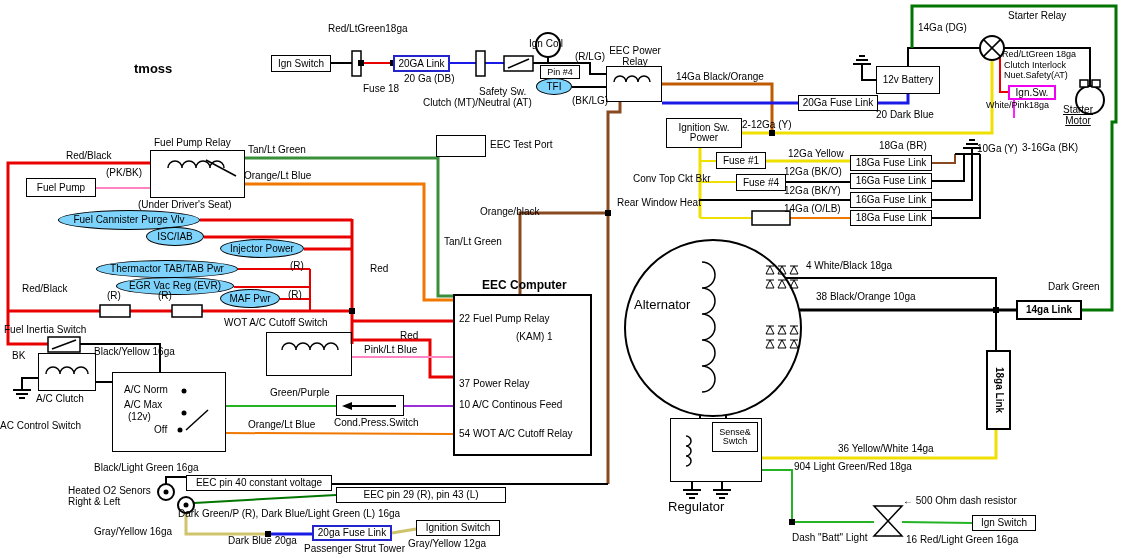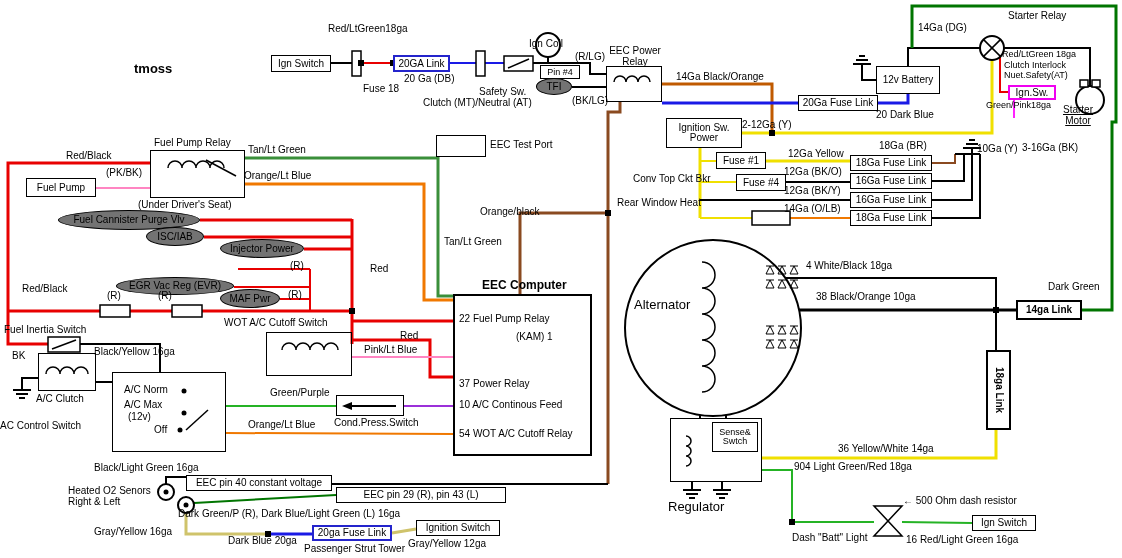--- a/index.html
+++ b/index.html
@@ -3,21 +3,21 @@
 <meta charset="utf-8">
 <style>
   html,body{margin:0;padding:0;background:#fff;}
   #diagram{position:relative;width:1122px;height:558px;background:#fff;
     font-family:"Liberation Sans",sans-serif;overflow:hidden;}
   #wire-layer{position:absolute;left:0;top:0;}
   .lbl{position:absolute;font-size:10px;line-height:1.1;color:#000;white-space:pre-line;}
   .box{position:absolute;background:#fff;border:1.5px solid #000;box-sizing:border-box;
     font-size:10px;line-height:1.0;color:#000;display:flex;align-items:center;justify-content:center;
     text-align:center;white-space:pre-line;}
-  .oval{position:absolute;background:#737373;border:1.5px solid #000;border-radius:50%;box-sizing:border-box;
+  .oval{position:absolute;background:#7dd3fc;border:1.5px solid #000;border-radius:50%;box-sizing:border-box;
     font-size:10px;line-height:1.0;color:#000;display:flex;align-items:center;justify-content:center;
     text-align:right;}
   .ctr{text-align:center;}
   .bold{font-weight:bold;}
   .small{font-size:9px;}
   .thick{border-width:2px;}
   .blue{border:2px solid #2424cc;}
   .magenta{border:2px solid #f000f0;}
   .clear{background:transparent;}
   .vert{writing-mode:vertical-rl;font-weight:bold;}
@@ -257,20 +257,21 @@
     <div class="box" style="left: 186px; top: 475px; width: 146px; height: 16px;">EEC pin 40 constant voltage</div>
     <div class="box" style="left: 336px; top: 487px; width: 170px; height: 16px;">EEC pin 29 (R), pin 43 (L)</div>
     <div class="box blue" style="left: 312px; top: 525px; width: 80px; height: 16px;">20ga Fuse Link</div>
     <div class="box" style="left: 416px; top: 520px; width: 84px; height: 16px;">Ignition Switch</div>
     <div class="box magenta" style="left: 1008px; top: 85px; width: 48px; height: 15px;">Ign.Sw.</div>
     <div class="box" style="left: 972px; top: 515px; width: 64px; height: 16px;">Ign Switch</div>
     <div class="box small" style="left: 540px; top: 65px; width: 40px; height: 14px;">Pin #4</div>
     <div class="oval" style="left: 58px; top: 210px; width: 142px; height: 20px;">Fuel Cannister Purge Vlv</div>
     <div class="oval" style="left: 146px; top: 227px; width: 58px; height: 19px;">ISC/IAB</div>
     <div class="oval" style="left: 220px; top: 239px; width: 84px; height: 19px;">Injector Power</div>
+    <div class="oval" style="left: 96px; top: 260px; width: 142px; height: 18px;">Thermactor TAB/TAB Pwr</div>
     <div class="oval" style="left: 116px; top: 277px; width: 118px; height: 18px;">EGR Vac Reg (EVR)</div>
     <div class="oval" style="left: 220px; top: 289px; width: 60px; height: 19px;">MAF Pwr</div>
     <div class="oval" style="left: 536px; top: 78px; width: 36px; height: 17px;">TFI</div>
     <div class="lbl" style="left: 134px; top: 62px; font-size: 13px; font-weight: bold;">tmoss</div>
     <div class="lbl" style="left: 328px; top: 23px;">Red/LtGreen18ga</div>
     <div class="lbl" style="left: 363px; top: 83px;">Fuse 18</div>
     <div class="lbl" style="left: 404px; top: 73px;">20 Ga (DB)</div>
     <div class="lbl" style="left: 479px; top: 86px;">Safety Sw.</div>
     <div class="lbl" style="left: 423px; top: 97px;">Clutch (MT)/Neutral (AT)</div>
     <div class="lbl" style="left: 529px; top: 22px; margin-top: 16px;">Ign Coil</div>
@@ -278,21 +279,21 @@
     <div class="lbl ctr" style="left: 604px; top: 45px; width: 62px;">EEC Power
 Relay</div>
     <div class="lbl" style="left: 572px; top: 95px;">(BK/LG)</div>
     <div class="lbl" style="left: 676px; top: 71px;">14Ga Black/Orange</div>
     <div class="lbl" style="left: 876px; top: 109px;">20 Dark Blue</div>
     <div class="lbl" style="left: 918px; top: 22px;">14Ga (DG)</div>
     <div class="lbl" style="left: 1008px; top: 10px;">Starter Relay</div>
     <div class="lbl" style="left: 1002px; top: 50px; font-size: 9px;">Red/LtGreen 18ga</div>
     <div class="lbl" style="left: 1004px; top: 61px; font-size: 9px;">Clutch Interlock
 Nuet.Safety(AT)</div>
-    <div class="lbl" style="left: 986px; top: 101px; font-size: 9px;">Green/Pink18ga</div>
+    <div class="lbl" style="left: 986px; top: 101px; font-size: 9px;">White/Pink18ga</div>
     <div class="lbl ctr" style="left: 1058px; top: 104px; width: 40px; text-decoration: underline;">Starter
 Motor</div>
     <div class="lbl" style="left: 977px; top: 121px; margin-top: 22px;">10Ga (Y)</div>
     <div class="lbl" style="left: 1022px; top: 142px;">3-16Ga (BK)</div>
     <div class="lbl" style="left: 742px; top: 119px;">2-12Ga (Y)</div>
     <div class="lbl" style="left: 788px; top: 148px;">12Ga Yellow</div>
     <div class="lbl" style="left: 879px; top: 140px;">18Ga (BR)</div>
     <div class="lbl" style="left: 784px; top: 166px;">12Ga (BK/O)</div>
     <div class="lbl" style="left: 633px; top: 173px;">Conv Top Ckt Bkr</div>
     <div class="lbl" style="left: 784px; top: 185px;">12Ga (BK/Y)</div>

